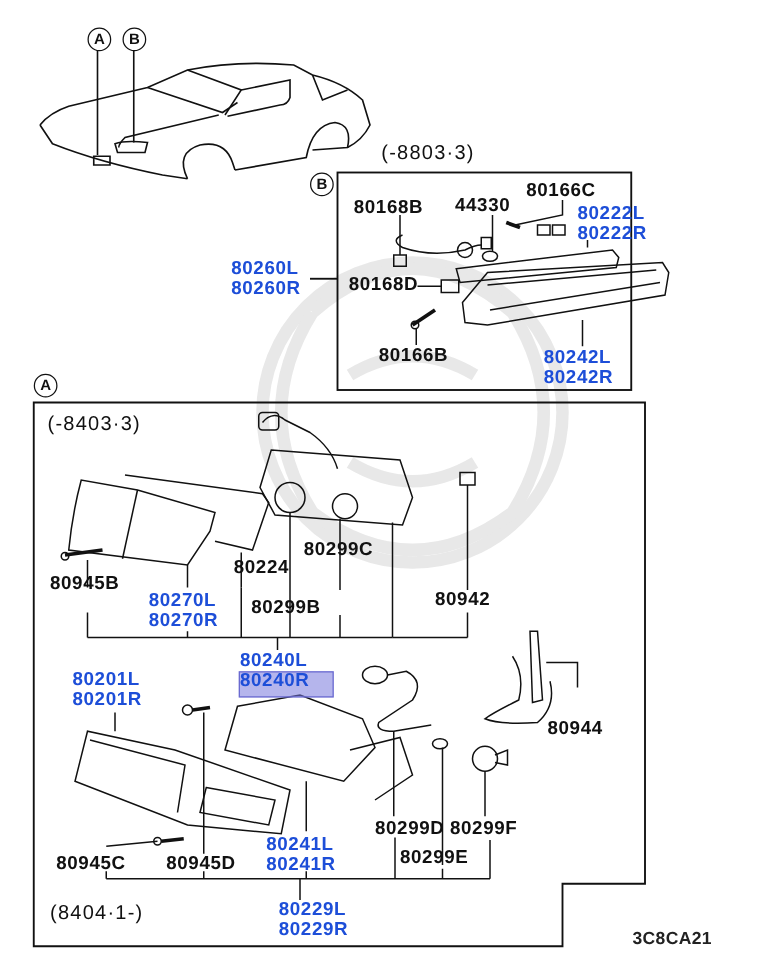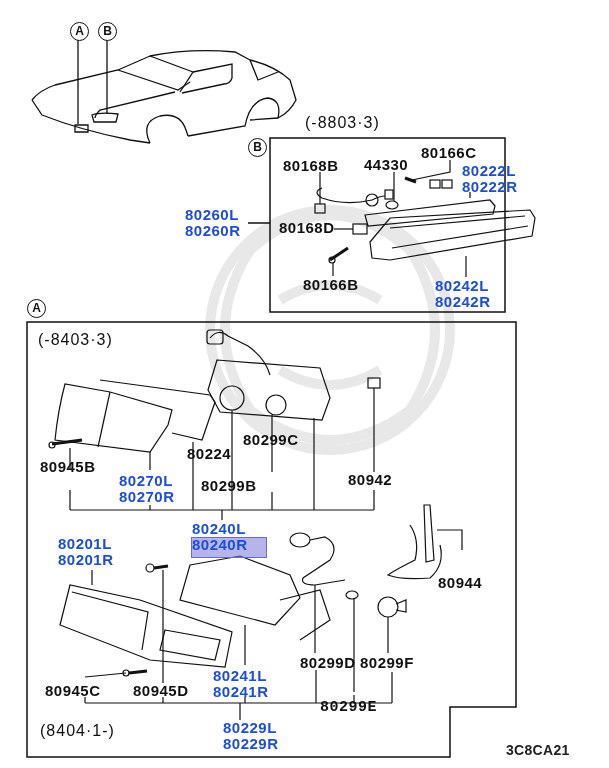--- a/index.html
+++ b/index.html
@@ -221,21 +221,21 @@
   <div class="lbl" style="left:438px;top:575px;">80944</div>
 
   <div class="lbl" style="left:300px;top:655px;">80299D</div>
   <div class="lbl" style="left:360px;top:655px;">80299F</div>
   <div class="lbl2" style="left:213px;top:668px;">
     <span>80241L</span>
     <span>80241R</span>
   </div>
   <div class="lbl" style="left:45px;top:683px;">80945C</div>
   <div class="lbl" style="left:133px;top:683px;">80945D</div>
-  <div class="lbl" style="left:320px;top:700px;font-family:Liberation Mono, monospace;">80299E</div>
+  <div class="lbl" style="left:320px;top:678px;">80299E</div>
 
   <div class="note" style="left:40px;top:723px;">(8404·1-)</div>
   <div class="lbl2" style="left:208px;top:720px;margin-left:15px;">
     <span>80229L</span>
     <span>80229R</span>
   </div>
 
   <div class="code" style="left:506px;top:742px;">3C8CA21</div>
 </div>
 

